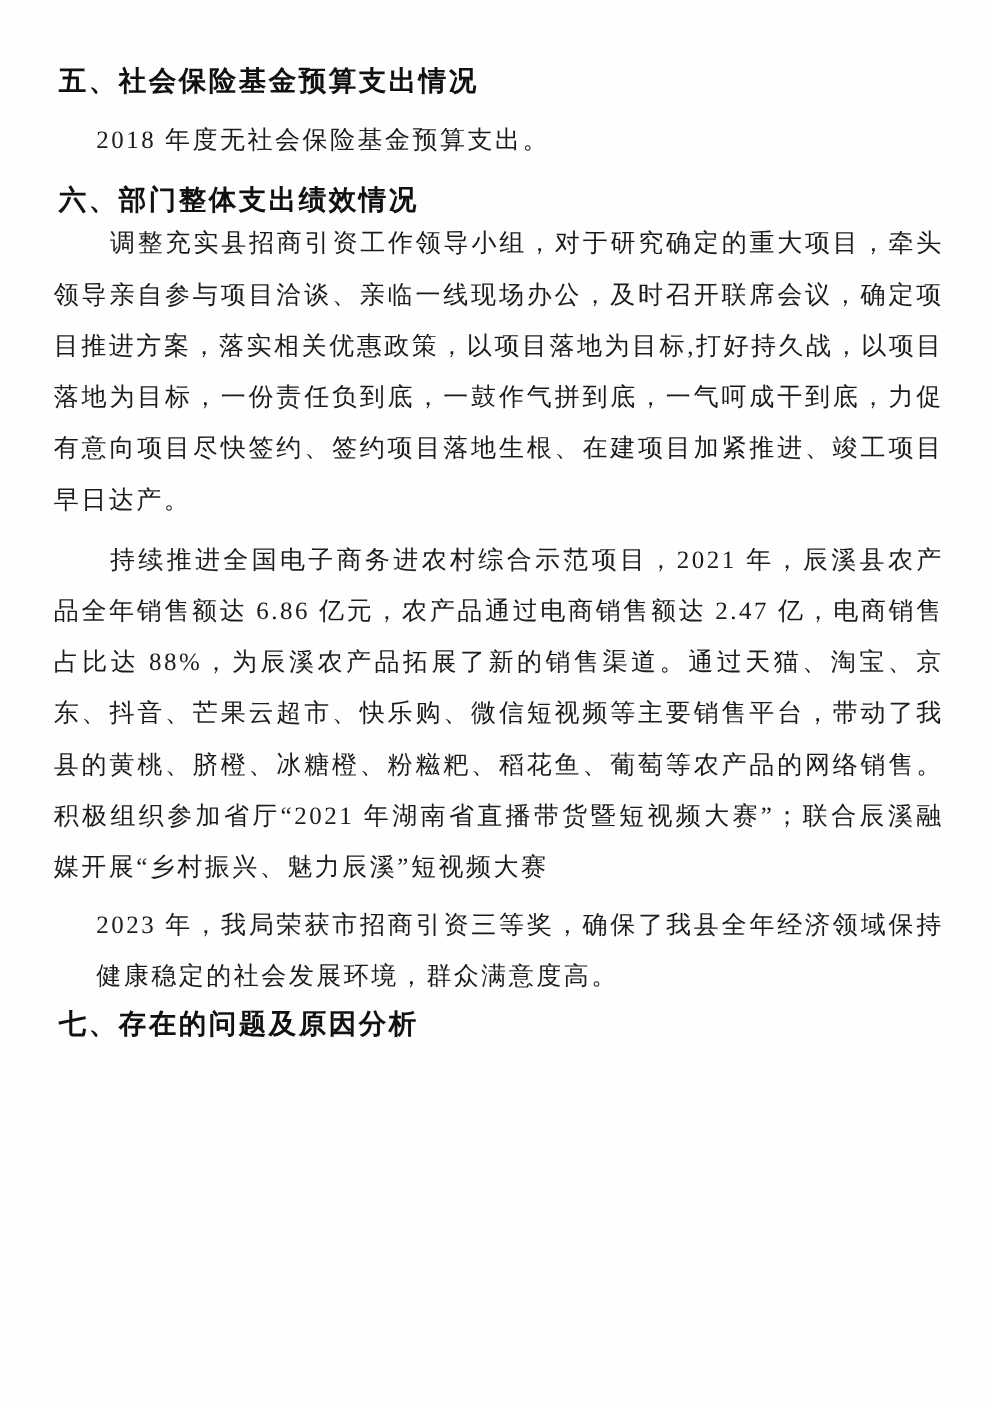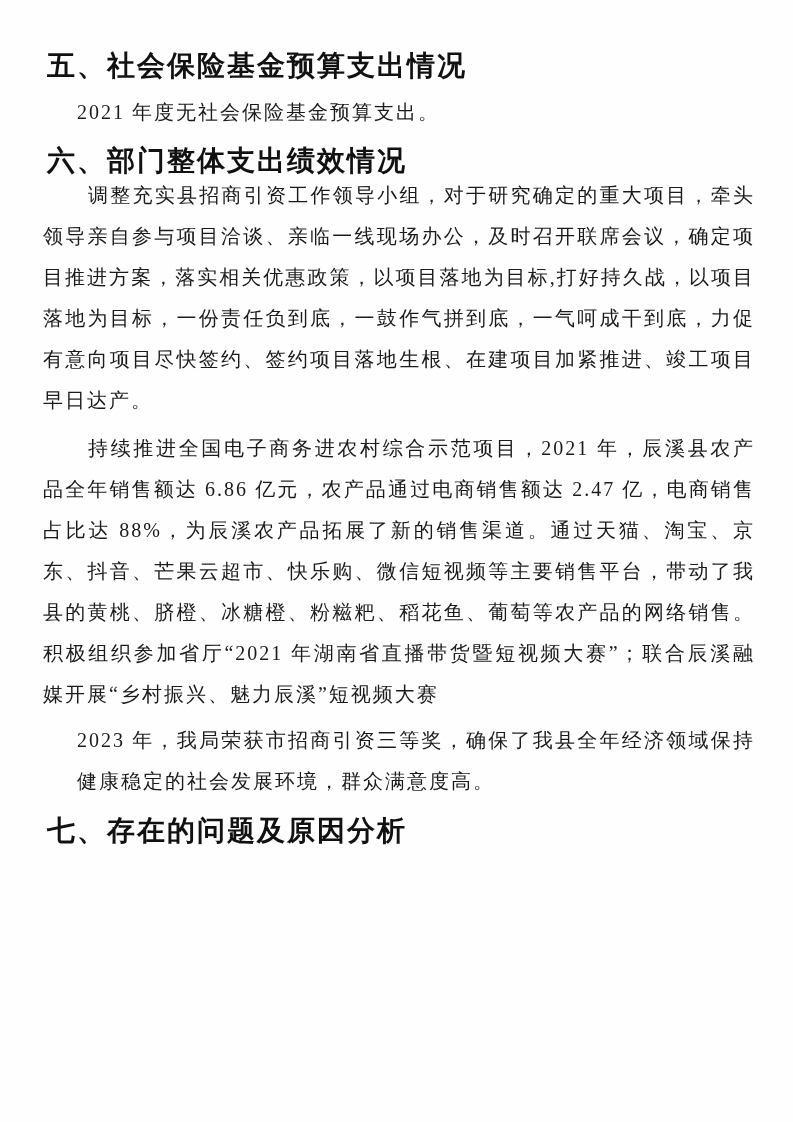--- a/index.html
+++ b/index.html
@@ -13,21 +13,21 @@
     height: 1122px;
     box-sizing: border-box;
     padding: 52px 38px 0 43px;
     background: #fefefe;
     color: #1b1b1b;
     overflow: hidden;
   }
   .hd {
     font-family: "DejaVu Sans", "Liberation Sans", sans-serif;
     font-weight: bold;
-    font-size: 28px;
+    font-size: 22px;
     line-height: 28px;
     letter-spacing: 2px;
     margin: 0 0 0 4px;
     color: #111;
   }
   .bodytext {
     font-family: "Liberation Serif", "DejaVu Serif", serif;
     font-size: 20px;
     line-height: 41px;
     letter-spacing: 2px;
@@ -37,30 +37,30 @@
   }
   .single {
     margin-top: 12px;
     text-indent: 34px;
   }
   .hd-6 { margin-top: 14px; }
   .b1 { margin-top: 11px; text-indent: 45px; }
   .b2 { margin-top: 0;   text-indent: 45px; }
   .b3 { margin-top: 7px; text-indent: 45px; }
   .b4 { margin-top: 5px; margin-left: 34px; text-indent: 0; }
-  .hd-7 { margin-top: 15px; }
+  .hd-7 { margin-top: 4px; }
 </style>
 </head>
 <body>
 
 <div class="page">
 
   <h2 class="hd">五、社会保险基金预算支出情况</h2>
 
-  <p class="bodytext single">2021 年度无社会保险基金预算支出。</p>
+  <p class="bodytext single">2018 年度无社会保险基金预算支出。</p>
 
   <h2 class="hd hd-6">六、部门整体支出绩效情况</h2>
 
 
   <p class="bodytext b2">调整充实县招商引资工作领导小组，对于研究确定的重大项目，牵头领导亲自参与项目洽谈、亲临一线现场办公，及时召开联席会议，确定项目推进方案，落实相关优惠政策，以项目落地为目标,打好持久战，以项目落地为目标，一份责任负到底，一鼓作气拼到底，一气呵成干到底，力促有意向项目尽快签约、签约项目落地生根、在建项目加紧推进、竣工项目早日达产。</p>
 
   <p class="bodytext b3">持续推进全国电子商务进农村综合示范项目，2021 年，辰溪县农产品全年销售额达 6.86 亿元，农产品通过电商销售额达 2.47 亿，电商销售占比达 88%，为辰溪农产品拓展了新的销售渠道。通过天猫、淘宝、京东、抖音、芒果云超市、快乐购、微信短视频等主要销售平台，带动了我县的黄桃、脐橙、冰糖橙、粉糍粑、稻花鱼、葡萄等农产品的网络销售。积极组织参加省厅“2021 年湖南省直播带货暨短视频大赛”；联合辰溪融媒开展“乡村振兴、魅力辰溪”短视频大赛</p>
 
   <p class="bodytext b4">2023 年，我局荣获市招商引资三等奖，确保了我县全年经济领域保持健康稳定的社会发展环境，群众满意度高。</p>
 

